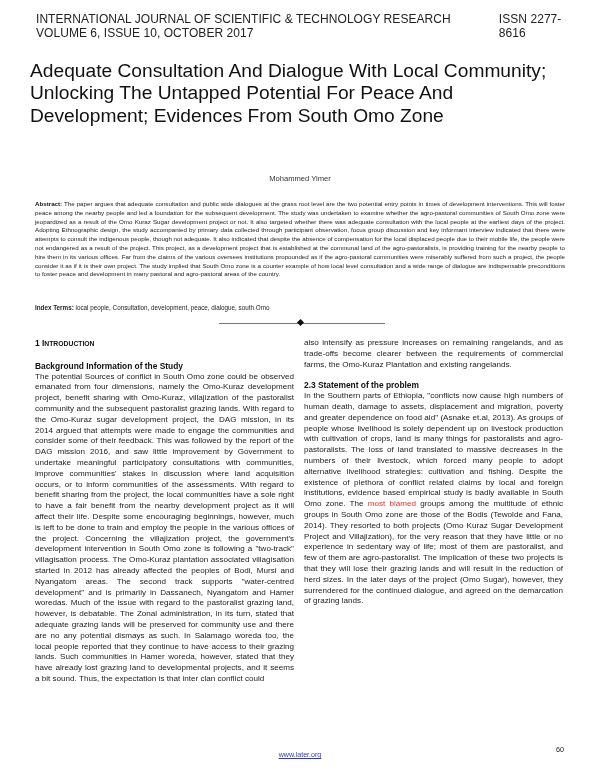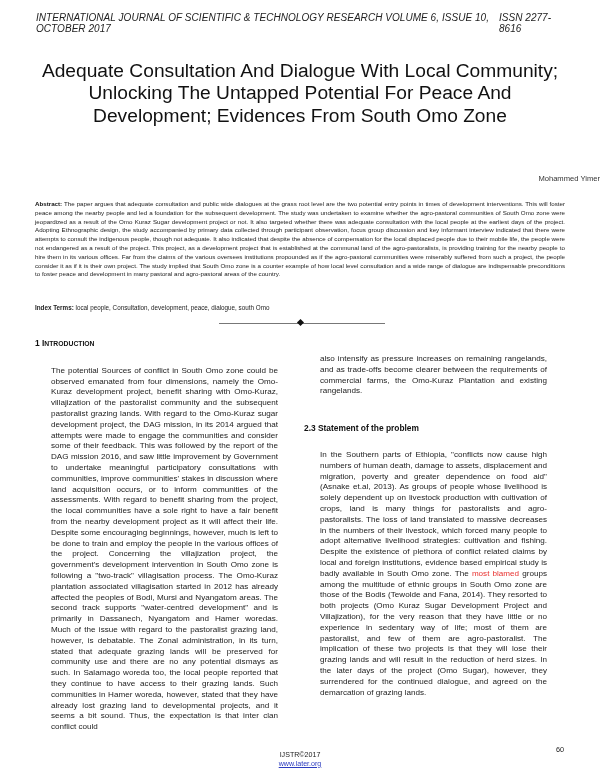--- a/index.html
+++ b/index.html
@@ -1,40 +1,40 @@
 <!DOCTYPE html>
 <html><head>
 <meta charset="utf-8">
 <style>
   html, body { margin: 0; padding: 0; background: #ffffff; }
   body { width: 600px; height: 776px; position: relative; overflow: hidden;
          font-family: "Liberation Sans", sans-serif; color: #1a1a1a; }
   .running-header { position: absolute; top: 12px; left: 36px; right: 36px;
-         font-size: 10px; display: flex; justify-content: space-between; color: #222; letter-spacing: 0.05px; font-style: italic; }
-  .title { position: absolute; top: 60px; left: 30px; right: 30px; text-align: center;
+         font-size: 12px; display: flex; justify-content: space-between; color: #222; letter-spacing: 0.05px; }
+  .title { position: absolute; top: 60px; left: 30px; right: 30px; 
          font-size: 19.2px; line-height: 22.4px; color: #111; font-weight: normal; margin: 0; }
-  .author { position: absolute; top: 174px; left: 0; right: 0; text-align: right;
+  .author { position: absolute; top: 174px; left: 0; right: 0; text-align: center;
          font-size: 7.6px; color: #333; }
   .abstract { position: absolute; top: 200px; left: 35px; right: 35px;
          font-size: 6.2px; line-height: 8.8px; text-align: justify; color: #222; margin: 0; }
   .abstract b { color: #111; }
   .index-terms { position: absolute; top: 304px; left: 35px; right: 35px;
          font-size: 6.3px; color: #222; }
   .separator { position: absolute; top: 320px; left: 219px; width: 166px; height: 6px; }
   .separator .line { position: absolute; top: 2.5px; left: 0; right: 0; height: 1px; background: #777; }
   .separator .diamond { position: absolute; left: 79px; top: 0; width: 5px; height: 5px; background: #111;
          transform: rotate(45deg); }
   .col { position: absolute; width: 259px; font-size: 8.1px; line-height: 10.8px;
          text-align: justify; color: #222; }
   .col-left { top: 338px; left: 35px; }
   .col-right { top: 338px; left: 304px; }
   .h1 { font-weight: bold; font-size: 8.4px; margin: 0 0 11px 0; color: #111; }
   .h1 .sc { font-size: 6.8px; }
   .h2 { font-weight: bold; font-size: 8.4px; margin: 0; color: #111; }
-  p { margin: 16px; }
+  p { margin: 0; }
   .gap { height: 10px; }
   .red { color: #e8312f; font-weight: normal; }
   ol { margin: 0; padding-left: 14px; }
   ol li { padding-left: 4px; }
   .footer { position: absolute; top: 751px; left: 0; right: 0; text-align: center; font-size: 7.1px; line-height: 8.6px; color: #222; }
   .footer a { color: #2b3bbf; text-decoration: underline; }
   .page-num { position: absolute; top: 745px; right: 36px; font-size: 7.3px; color: #222; text-align: center; }
 </style>
 </head>
 <body>
@@ -60,30 +60,30 @@
 
 <div class="separator">
   <div class="line"></div>
   <div class="diamond"></div>
 </div>
 
 <div class="col col-left">
   <div class="h1">
     <span>1 I</span><span class="sc">NTRODUCTION</span>
   </div>
+  <div class="h2">Background Information of the Study</div>
   <p>The potential Sources of conflict in South Omo zone could be observed emanated from four dimensions, namely the Omo-Kuraz development project, benefit sharing with Omo-Kuraz, villajization of the pastoralist community and the subsequent pastoralist grazing lands. With regard to the Omo-Kuraz sugar development project, the DAG mission, in its 2014 argued that attempts were made to engage the communities and consider some of their feedback. This was followed by the report of the DAG mission 2016, and saw little improvement by Government to undertake meaningful participatory consultations with communities, improve communities' stakes in discussion where land acquisition occurs, or to inform communities of the assessments. With regard to benefit sharing from the project, the local communities have a sole right to have a fair benefit from the nearby development project as it will affect their life. Despite some encouraging beginnings, however, much is left to be done to train and employ the people in the various offices of the project. Concerning the villajization project, the government's development intervention in South Omo zone is following a "two-track" villagisation process. The Omo-Kuraz plantation associated villagisation started in 2012 has already affected the peoples of Bodi, Mursi and Nyangatom areas. The second track supports "water-centred development" and is primarily in Dassanech, Nyangatom and Hamer woredas. Much of the issue with regard to the pastoralist grazing land, however, is debatable. The Zonal administration, in its turn, stated that adequate grazing lands will be preserved for community use and there are no any potential dismays as such. In Salamago woreda too, the local people reported that they continue to have access to their grazing lands. Such communities in Hamer woreda, however, stated that they have already lost grazing land to developmental projects, and it seems a bit sound. Thus, the expectation is that inter clan conflict could</p>
 </div>
 
 <div class="col col-right">
   <p>also intensify as pressure increases on remaining rangelands, and as trade-offs become clearer between the requirements of commercial farms, the Omo-Kuraz Plantation and existing rangelands.</p>
   <div class="gap"></div>
   <div class="h2">2.3 Statement of the problem</div>
   <p><span>In the Southern parts of Ethiopia, "conflicts now cause high numbers of human death, damage to assets, displacement and migration, poverty and greater dependence on food aid" (Asnake et.al, 2013). As groups of people whose livelihood is solely dependent up on livestock production with cultivation of crops, land is many things for pastoralists and agro-pastoralists. The loss of land translated to massive decreases in the numbers of their livestock, which forced many people to adopt alternative livelihood strategies: cultivation and fishing. Despite the existence of plethora of conflict related claims by local and foreign institutions, evidence based empirical study is badly available in South Omo zone. The </span><span class="red">most blamed</span><span> groups among the multitude of ethnic groups in South Omo zone are those of the Bodis (Tewolde and Fana, 2014). They resorted to both projects (Omo Kuraz Sugar Development Project and Villajization), for the very reason that they have little or no experience in sedentary way of life; most of them are pastoralist, and few of them are agro-pastoralist. The implication of these two projects is that they will lose their grazing lands and will result in the reduction of herd sizes. In the later days of the project (Omo Sugar), however, they surrendered for the continued dialogue, and agreed on the demarcation of grazing lands.</span></p>
   <div class="gap"></div>
   <div class="gap"></div>
 </div>
 
 <div class="page-num">60</div>
 
 <div class="footer">
-  <div>IJSTR©2017</div>
   <a>www.later.org</a>
 </div>
 
 </body></html>

